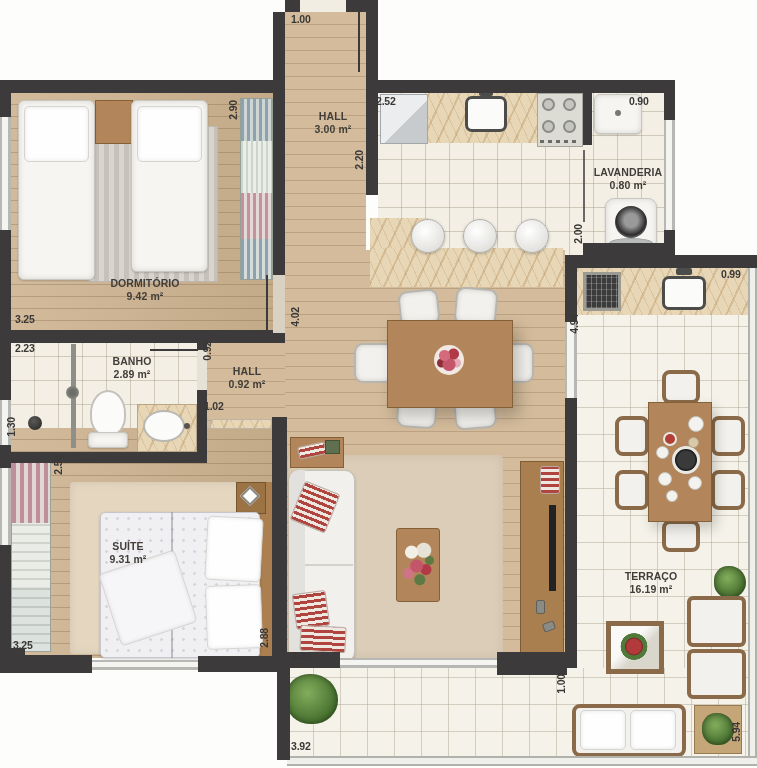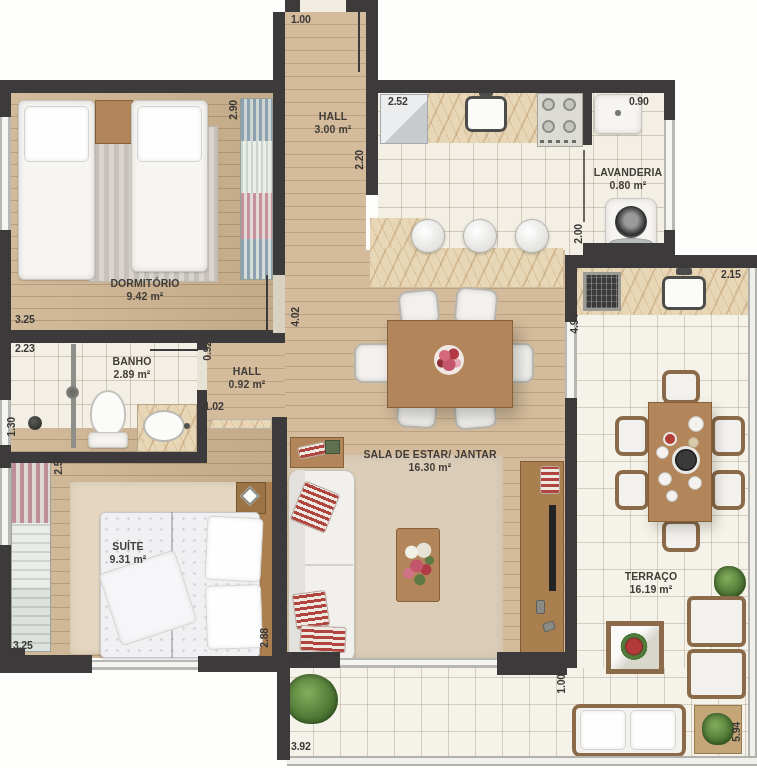--- a/index.html
+++ b/index.html
@@ -257,40 +257,36 @@
     <span>0.80 m²</span>
   </div>
   <div class="abs room-label" style="left:92px;top:355px;width:80px">
     <span>BANHO</span>
     <span>2.89 m²</span>
   </div>
   <div class="abs room-label" style="left:211px;top:365px;width:72px">
     <span>HALL</span>
     <span>0.92 m²</span>
   </div>
-  <div class="abs room-label" style="left:348px;top:448px;width:164px">
-    <span>SALA DE ESTAR/ JANTAR</span>
-    <span>16.30 m²</span>
-  </div>
   <div class="abs room-label" style="left:88px;top:540px;width:80px">
     <span>SUÍTE</span>
     <span>9.31 m²</span>
   </div>
   <div class="abs room-label" style="left:606px;top:570px;width:90px">
     <span>TERRAÇO</span>
     <span>16.19 m²</span>
   </div>
 
   <div class="abs dim" style="left:291px;top:13px">1.00</div>
   <div class="abs dim v" style="left:227px;top:100px">2.90</div>
   <div class="abs dim v" style="left:353px;top:150px">2.20</div>
-  <div class="abs dim" style="left:388px;top:95px">2.52</div>
+  <div class="abs dim" style="left:376px;top:95px">2.52</div>
   <div class="abs dim" style="left:629px;top:95px">0.90</div>
   <div class="abs dim v" style="left:572px;top:224px">2.00</div>
-  <div class="abs dim" style="left:721px;top:268px">2.15</div>
+  <div class="abs dim" style="left:721px;top:268px">0.99</div>
   <div class="abs dim v" style="left:568px;top:314px">4.94</div>
   <div class="abs dim" style="left:15px;top:313px">3.25</div>
   <div class="abs dim v" style="left:289px;top:307px">4.02</div>
   <div class="abs dim v" style="left:201px;top:341px">0.92</div>
   <div class="abs dim" style="left:15px;top:342px">2.23</div>
   <div class="abs dim v" style="left:5px;top:417px">1.30</div>
   <div class="abs dim" style="left:204px;top:400px">1.02</div>
   <div class="abs dim v" style="left:52px;top:455px">2.50</div>
   <div class="abs dim" style="left:13px;top:639px">3.25</div>
   <div class="abs dim v" style="left:258px;top:628px">2.88</div>

